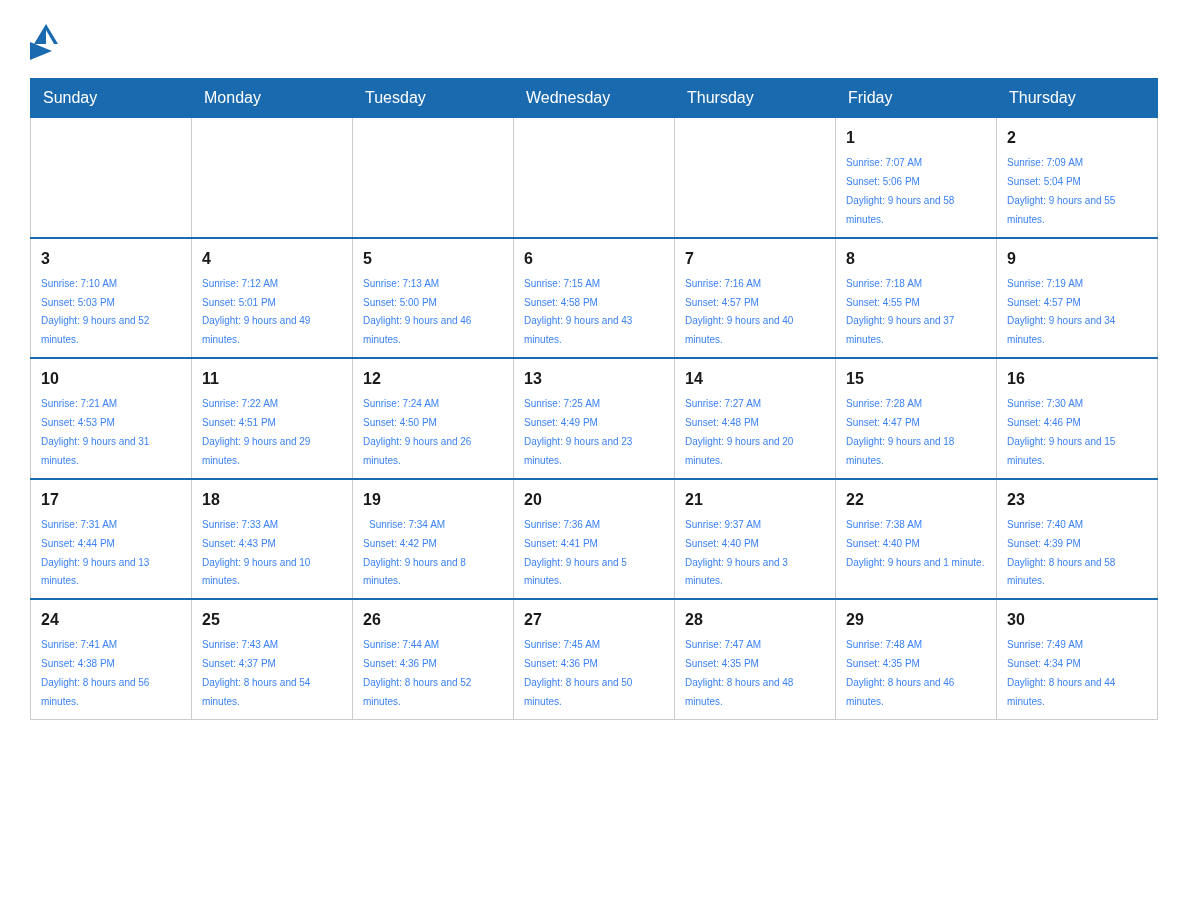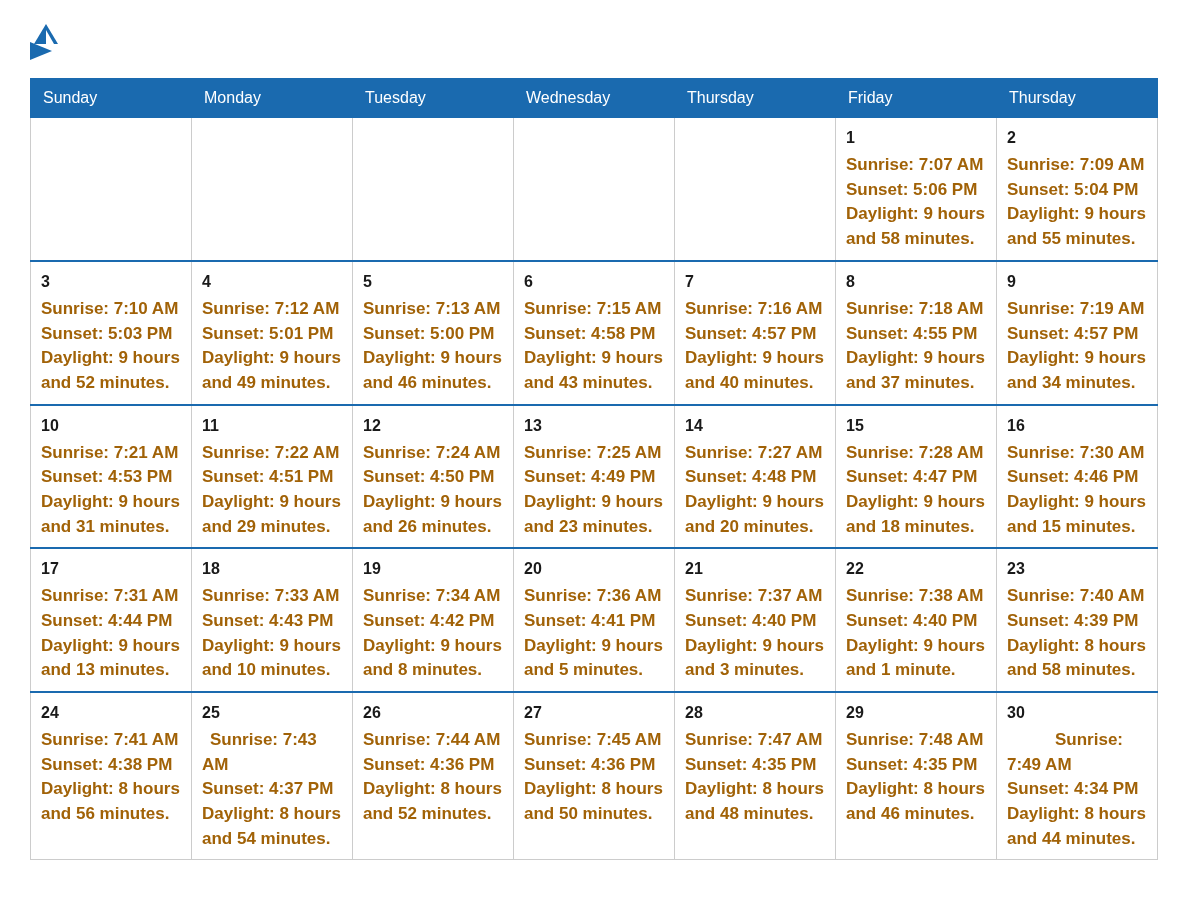--- a/index.html
+++ b/index.html
@@ -69,23 +69,22 @@
       line-height: 1.45;
     }
     .day-number {
       font-size: 16px;
       font-weight: bold;
       color: #1a1a1a;
       display: block;
       margin-bottom: 4px;
     }
     .day-info {
-      color: #a16207;
-      font-size: 17px;
-      font-weight: bold;
+      color: #3b82f6;
+      font-size: 10px;
     }
     .empty-cell {
       background: #fff;
     }
     .row-divider td {
       border-top: 2px solid #1a6aaf;
     }
   </style>
 </head>
 <body>
@@ -187,53 +186,53 @@
 Sunset: 4:46 PM
 Daylight: 9 hours and 15 minutes.</span></td>
       </tr>
       <tr class="row-divider">
         <td><span class="day-number">17</span><span class="day-info" style="white-space: pre-line;">Sunrise: 7:31 AM
 Sunset: 4:44 PM
 Daylight: 9 hours and 13 minutes.</span></td>
         <td><span class="day-number">18</span><span class="day-info" style="white-space: pre-line; text-align: center;">Sunrise: 7:33 AM
 Sunset: 4:43 PM
 Daylight: 9 hours and 10 minutes.</span></td>
-        <td><span class="day-number">19</span><span class="day-info" style="white-space: pre-line;">Sunrise: 7:34 AM
+        <td><span class="day-number">19</span><span class="day-info" style="white-space: pre-line; margin-left: 6px;">Sunrise: 7:34 AM
 Sunset: 4:42 PM
 Daylight: 9 hours and 8 minutes.</span></td>
         <td><span class="day-number">20</span><span class="day-info" style="white-space: pre-line;">Sunrise: 7:36 AM
 Sunset: 4:41 PM
 Daylight: 9 hours and 5 minutes.</span></td>
-        <td><span class="day-number">21</span><span class="day-info" style="white-space: pre-line;">Sunrise: 7:37 AM
+        <td><span class="day-number">21</span><span class="day-info" style="white-space: pre-line;">Sunrise: 9:37 AM
 Sunset: 4:40 PM
 Daylight: 9 hours and 3 minutes.</span></td>
         <td><span class="day-number">22</span><span class="day-info" style="white-space: pre-line;">Sunrise: 7:38 AM
 Sunset: 4:40 PM
 Daylight: 9 hours and 1 minute.</span></td>
         <td><span class="day-number">23</span><span class="day-info" style="white-space: pre-line;">Sunrise: 7:40 AM
 Sunset: 4:39 PM
 Daylight: 8 hours and 58 minutes.</span></td>
       </tr>
       <tr class="row-divider">
         <td><span class="day-number">24</span><span class="day-info" style="white-space: pre-line;">Sunrise: 7:41 AM
 Sunset: 4:38 PM
 Daylight: 8 hours and 56 minutes.</span></td>
-        <td><span class="day-number">25</span><span class="day-info" style="white-space: pre-line; margin-left: 8px;">Sunrise: 7:43 AM
+        <td><span class="day-number">25</span><span class="day-info" style="white-space: pre-line;">Sunrise: 7:43 AM
 Sunset: 4:37 PM
 Daylight: 8 hours and 54 minutes.</span></td>
         <td><span class="day-number">26</span><span class="day-info" style="white-space: pre-line;">Sunrise: 7:44 AM
 Sunset: 4:36 PM
 Daylight: 8 hours and 52 minutes.</span></td>
         <td><span class="day-number">27</span><span class="day-info" style="white-space: pre-line;">Sunrise: 7:45 AM
 Sunset: 4:36 PM
 Daylight: 8 hours and 50 minutes.</span></td>
         <td><span class="day-number">28</span><span class="day-info" style="white-space: pre-line;">Sunrise: 7:47 AM
 Sunset: 4:35 PM
 Daylight: 8 hours and 48 minutes.</span></td>
         <td><span class="day-number">29</span><span class="day-info" style="white-space: pre-line;">Sunrise: 7:48 AM
 Sunset: 4:35 PM
 Daylight: 8 hours and 46 minutes.</span></td>
-        <td><span class="day-number">30</span><span class="day-info" style="white-space: pre-line; margin-left: 48px;">Sunrise: 7:49 AM
+        <td><span class="day-number">30</span><span class="day-info" style="white-space: pre-line;">Sunrise: 7:49 AM
 Sunset: 4:34 PM
 Daylight: 8 hours and 44 minutes.</span></td>
       </tr>
     </tbody>
 </table>
 
 </body></html>

